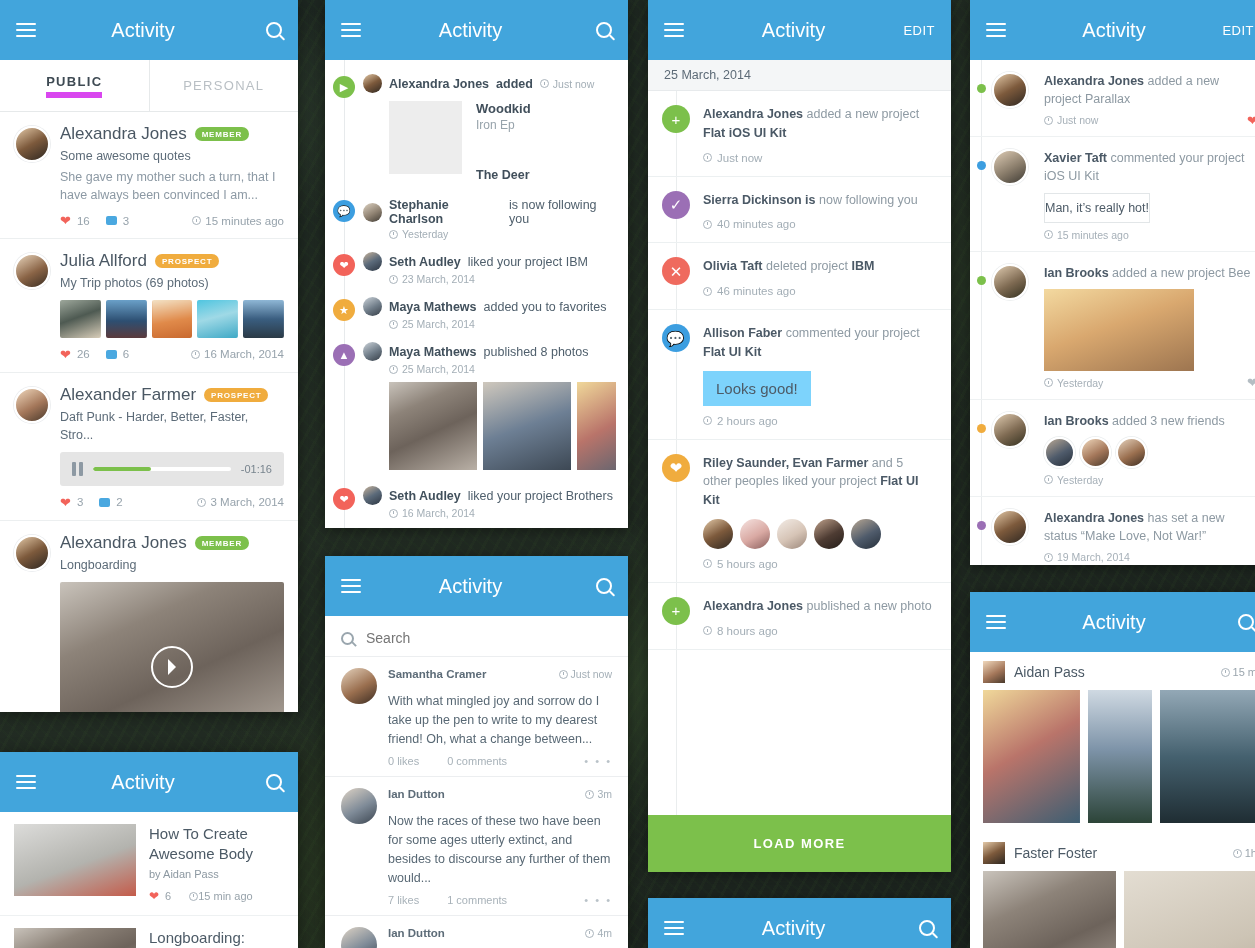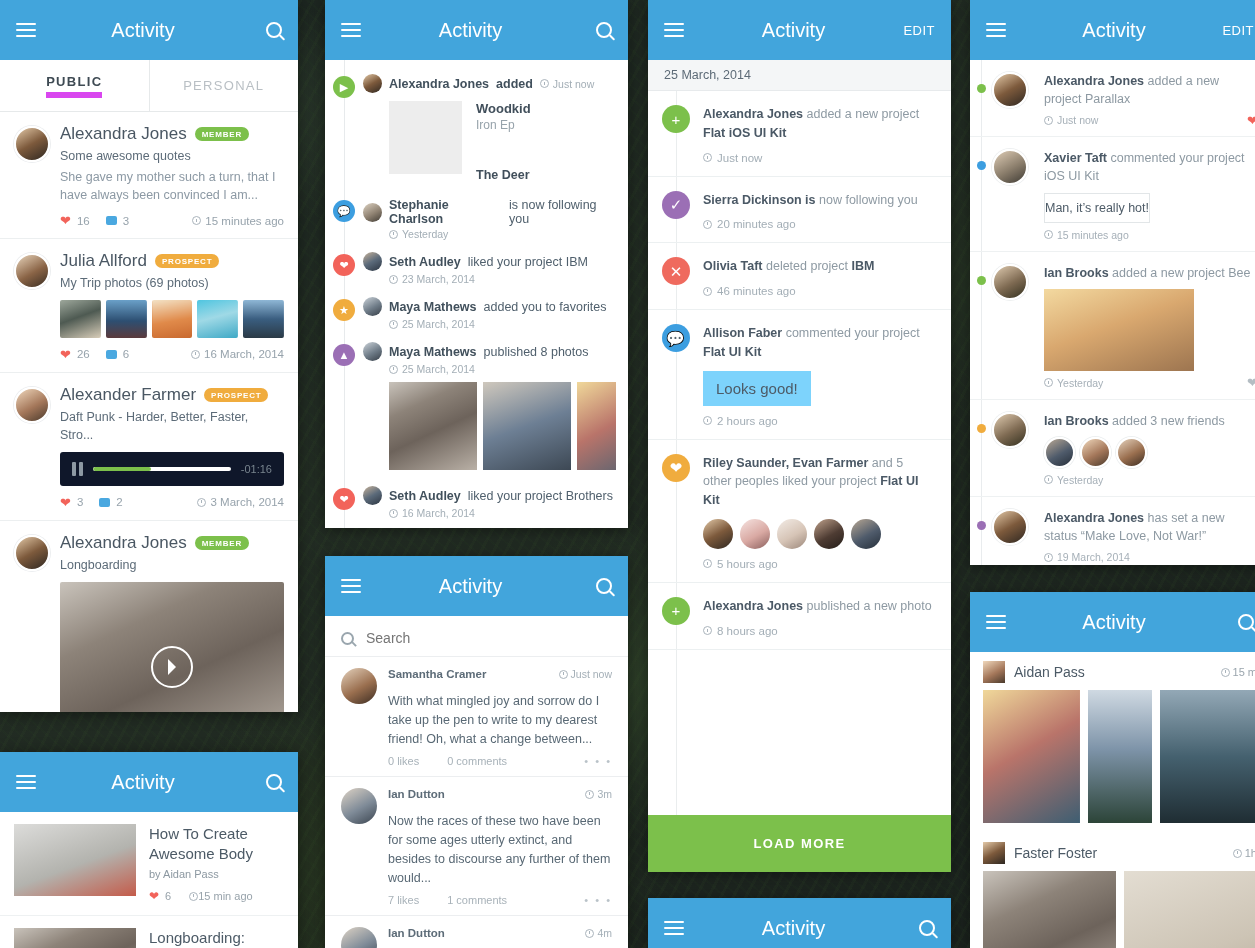--- a/index.html
+++ b/index.html
@@ -71,21 +71,21 @@
   .muted{ color:#8c99a4 }
   .meta{ display:flex; align-items:center; gap:6px; font-size:11.5px; color:#97a3ac; margin-top:9px;}
   .meta .hrt{ color:#f2635a; font-size:13px;}
   .meta .cmt{ width:11px;height:9px;background:#4aa8e0;border-radius:2px;position:relative;display:inline-block}
   .meta .cmt::after{content:"";position:absolute;left:2px;bottom:-3px;border:3px solid transparent;border-top-color:#4aa8e0}
   .meta .right{ margin-left:auto; display:flex; align-items:center; gap:4px;}
   .clk{ width:9px;height:9px;border:1px solid #aab4bc;border-radius:50%;display:inline-block;position:relative}
   .clk::after{content:"";position:absolute;left:3px;top:1.5px;width:1px;height:3px;background:#aab4bc}
   .thumbs{ display:flex; gap:5px; margin-top:7px;}
   .thumbs .t{ width:44px;height:38px; background-size:cover; background-position:center; border-radius:2px;}
-  .player{ background:#0f172a; border-radius:3px; height:34px; display:flex; align-items:center;
+  .player{ background:#e5e5e5; border-radius:3px; height:34px; display:flex; align-items:center;
            padding:0 12px; gap:10px; margin-top:8px;}
   .pause{ display:flex; gap:3px }
   .pause i{ width:4px;height:14px;background:#8d99a3;border-radius:1px;display:block}
   .track{ flex:1; height:4px; background:#fff; border-radius:2px; position:relative; overflow:hidden;}
   .track i{ position:absolute;left:0;top:0;height:100%;width:42%;background:#7cc04b;border-radius:2px;display:block}
   .ptime{ font-size:11px; color:#78848e }
   .vid{ margin-top:8px; height:170px; border-radius:2px; position:relative; background-size:cover; background-position:center;}
   .play{ position:absolute; left:50%; top:50%; transform:translate(-50%,-50%);
          width:42px;height:42px;border:2px solid #fff;border-radius:50%;}
   .play::after{ content:""; position:absolute; left:15px; top:11px; border:8px solid transparent; border-left-color:#fff;}
@@ -548,21 +548,21 @@
           <i class="clk"></i>
           <span>Just now</span>
         </div>
     </div>
 
     <div class="r4">
       <div class="d4 purple">✓</div>
       <div class="t4"><b>Sierra Dickinson is</b><span> now following you</span></div>
       <div class="time4">
           <i class="clk"></i>
-          <span>20 minutes ago</span>
+          <span>40 minutes ago</span>
         </div>
     </div>
 
     <div class="r4">
       <div class="d4 red">✕</div>
       <div class="t4"><b>Olivia Taft</b><span> deleted project </span><b>IBM</b></div>
       <div class="time4">
           <i class="clk"></i>
           <span>46 minutes ago</span>
         </div>

